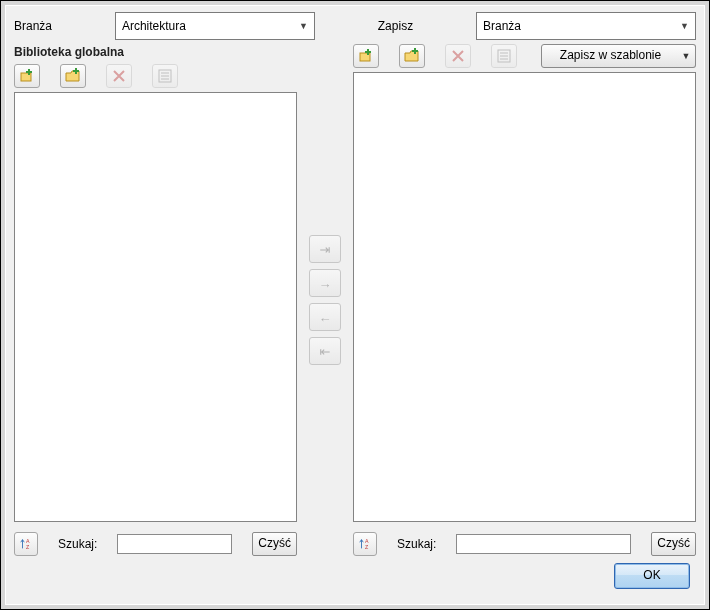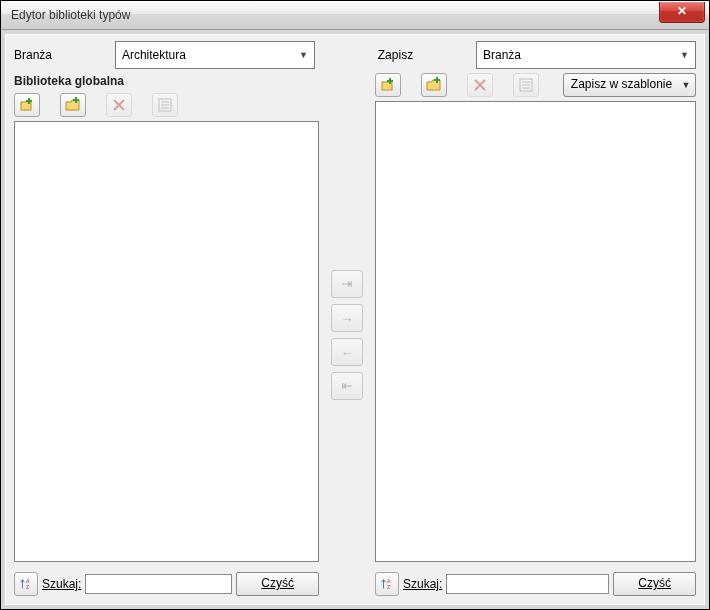--- a/index.html
+++ b/index.html
@@ -46,21 +46,21 @@
   #combo-branza { width:200px; }
   #combo-element { width:220px; }
 
   
   .panels {
     flex:1; display:flex; align-items:stretch;
   }
   .panel {
     display:flex; flex-direction:column;
   }
-  .panel.left  { width:305px; }
+  .panel.left  { width:283px; }
   .panel.right { flex:1; }
   .center-col {
     width:56px; display:flex; flex-direction:column; align-items:center; justify-content:center; gap:6px;
   }
 
   .panel-header {
     display:flex; align-items:center; gap:10px; height:16px; margin-bottom:4px;
     font-weight:bold; color:#222;
   }
   .in-use { font-weight:normal; color:#2a8a2a; font-size:11px; display:flex; align-items:center; gap:4px;}
@@ -88,32 +88,32 @@
     border-radius:0 3px 3px 0; margin-left:-3px;
     background:linear-gradient(to bottom,#fdfdfd,#e4e4e4);
     display:flex; align-items:center; justify-content:center; font-size:9px; color:#333;
   }
 
   .listbox {
     flex:1; background:#fff; border:1px solid #838383; box-sizing:border-box;
   }
 
   .search-row {
-    display:flex; align-items:center; gap:4px; margin-top:10px; height:24px;text-decoration:underline;
+    display:flex; align-items:center; gap:20px; margin-top:10px; height:24px;
   }
   .sort-btn {
     width:22px; height:22px; border:1px solid #a5a5a5; border-radius:3px;
     background:linear-gradient(to bottom,#fdfdfd,#e7e7e7);
     display:flex; align-items:center; justify-content:center;
   }
   .search-input {
     flex:1; height:20px; border:1px solid #8a8a8a; background:#fff; box-sizing:border-box;
   }
   .clear-btn {
-    height:22px; padding:0 24px; border:1px solid #8a8a8a; border-radius:2px;
+    height:22px; padding:0 5px; border:1px solid #8a8a8a; border-radius:2px;
     background:linear-gradient(to bottom,#fdfdfd,#e4e4e4); line-height:20px;
   }
 
   
   .xfer {
     width:30px; height:26px; border:1px solid #a0a0a0; border-radius:3px;
     background:linear-gradient(to bottom,#fdfdfd,#e4e4e4);
     display:flex; align-items:center; justify-content:center; color:#777; font-size:13px;
   }
   .xfer.disabled { opacity:.5; }
@@ -128,26 +128,20 @@
     background:linear-gradient(to bottom,#eaf3fb 0%,#d5e8f8 45%,#bedcf4 46%,#aed3f1 100%);
     text-align:center; line-height:22px; color:#000;
     box-shadow:0 0 0 1px #8fbce8 inset;
   }
 </style>
 </head>
 <body>
 
 <div class="win-outer">
 
-  <div class="titlebar">
-    <div class="title">Edytor biblioteki typów</div>
-    <div class="close-btn">
-      <span>✕</span>
-    </div>
-  </div>
 
   <div class="workarea">
 
     <div class="combo-row">
       <span class="combo-label">Branża</span>
       <div class="combo" id="combo-branza">
         <span>Architektura</span>
         <span class="arrow">▼</span>
       </div>
       <span class="combo-label">Zapisz</span>
@@ -264,15 +258,18 @@
               </svg>
           </div>
           <span>Szukaj:</span>
           <div class="search-input"></div>
           <div class="clear-btn">Czyść</div>
         </div>
       </div>
 
     </div>
 
+    <div class="footer">
+      <div class="ok-btn">OK</div>
+    </div>
 
   </div>
 </div>
 
 </body></html>

